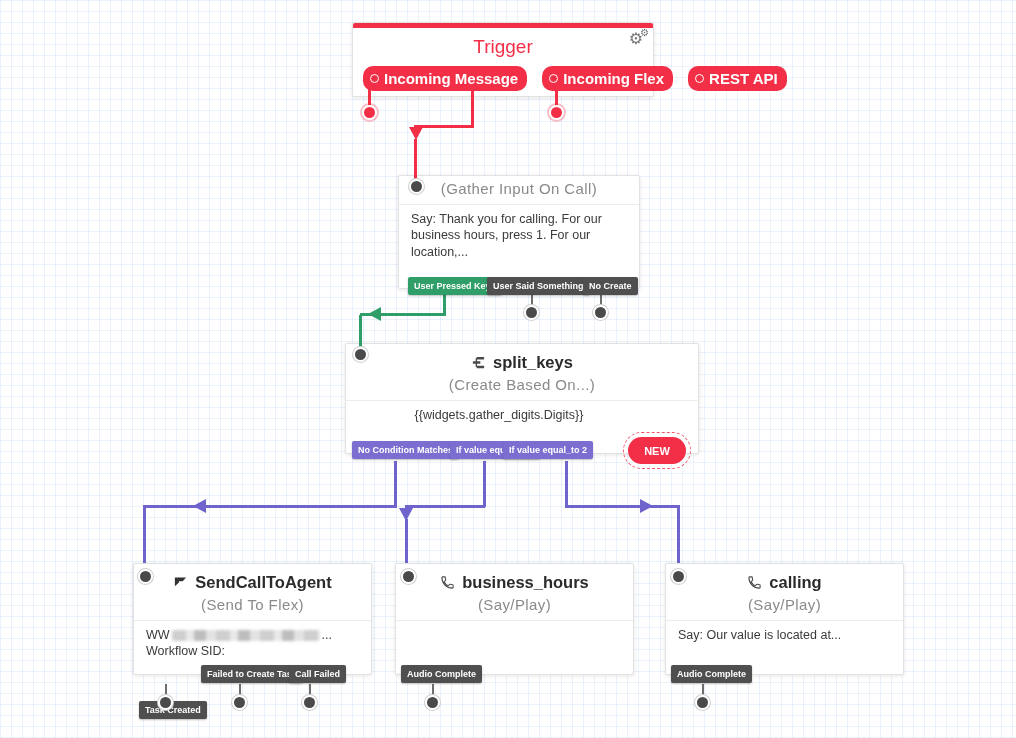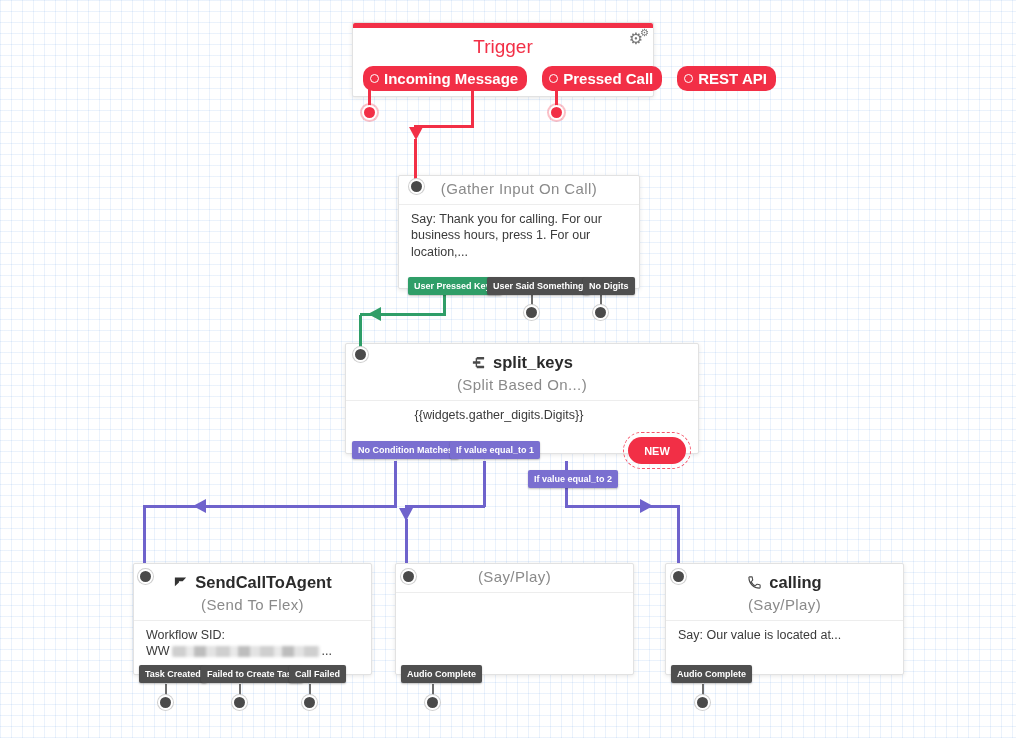--- a/index.html
+++ b/index.html
@@ -112,86 +112,94 @@
     <div class="trigger-bar"></div>
     <div class="gear"><span class="g1">⚙</span><span class="g2">⚙</span></div>
     <div class="trigger-title">Trigger</div>
     <div class="pill-row">
       <span class="pill">
         <span class="pill-ring"></span>
         <span>Incoming Message</span>
       </span>
       <span class="pill">
         <span class="pill-ring"></span>
-        <span>Pressed Call</span>
+        <span>Incoming Flex</span>
       </span>
       <span class="pill">
         <span class="pill-ring"></span>
         <span>REST API</span>
       </span>
     </div>
   </div>
 
   <div class="widget" style="left:398px;top:175px;width:240px;height:112px;">
     <div class="w-sub">(Gather Input On Call)</div>
     <div class="w-div"></div>
     <div class="w-body">Say: Thank you for calling. For our business hours, press 1. For our location,...</div>
   </div>
   <div class="port dark" style="left:411px;top:181px;"></div>
   <div class="tag green" style="left:408px;top:277px;">User Pressed Keys</div>
   <div class="tag gray" style="left:487px;top:277px;">User Said Something</div>
-  <div class="tag gray" style="left:583px;top:277px;">No Digits</div>
+  <div class="tag gray" style="left:583px;top:277px;">No Create</div>
 
   <div class="widget" style="left:345px;top:343px;width:352px;height:109px;">
     <div class="w-title">
       <span class="ticon">
         <svg width="15" height="15" viewBox="0 0 24 24" fill="#4a4a4a">
             <rect x="9" y="3" width="12" height="4" rx="0.5"></rect>
             <rect x="3" y="10" width="12" height="4" rx="0.5"></rect>
             <rect x="9" y="17" width="12" height="4" rx="0.5"></rect>
             <rect x="7.5" y="5" width="2.2" height="14"></rect>
           </svg>
       </span>
       <span>split_keys</span>
     </div>
-    <div class="w-sub">(Split Based On...)</div>
+    <div class="w-sub">(Create Based On...)</div>
     <div class="w-div"></div>
     <div class="w-body centerish">{{widgets.gather_digits.Digits}}</div>
   </div>
   <div class="port dark" style="left:355px;top:349px;"></div>
   <div class="tag purple" style="left:352px;top:441px;">No Condition Matches</div>
   <div class="tag purple" style="left:450px;top:441px;">If value equal_to 1</div>
-  <div class="tag purple" style="left:528px;top:441px;margin-top:29px;">If value equal_to 2</div>
+  <div class="tag purple" style="left:503px;top:441px;">If value equal_to 2</div>
   <div class="new-btn">
     <div class="new-halo"></div>
     <span>NEW</span>
   </div>
 
   <div class="widget" style="left:133px;top:563px;width:237px;height:110px;">
     <div class="w-title">
       <span class="ticon">
         <svg width="15" height="15" viewBox="0 0 24 24" fill="#333">
             <path d="M3 4h18l-5.5 6h-6v2L3 18z"></path>
           </svg>
       </span>
       <span>SendCallToAgent</span>
     </div>
     <div class="w-sub">(Send To Flex)</div>
     <div class="w-div"></div>
     <div class="w-body">
+      <div><span>WW</span><span class="redacted"></span><span>...</span></div>
       <div>Workflow SID:</div>
-      <div><span>WW</span><span class="redacted"></span><span>...</span></div>
     </div>
   </div>
   <div class="port dark" style="left:140px;top:571px;"></div>
-  <div class="tag gray" style="left:139px;top:665px;">Task Created</div>
+  <div class="tag gray" style="left:139px;top:701px;">Task Created</div>
   <div class="tag gray" style="left:201px;top:665px;">Failed to Create Task</div>
   <div class="tag gray" style="left:289px;top:665px;">Call Failed</div>
 
   <div class="widget" style="left:395px;top:563px;width:237px;height:110px;">
+    <div class="w-title">
+      <span class="ticon">
+        <svg width="15" height="15" viewBox="0 0 24 24">
+            <path d="M6.62 10.79c1.44 2.83 3.76 5.14 6.59 6.59l2.2-2.2c.27-.27.67-.36 1.02-.24 1.12.37 2.33.57 3.57.57.55 0 1 .45 1 1V20c0 .55-.45 1-1 1-9.39 0-17-7.61-17-17 0-.55.45-1 1-1h3.5c.55 0 1 .45 1 1 0 1.25.2 2.45.57 3.57.11.35.03.74-.25 1.02l-2.2 2.2z" fill="none" stroke="#4a4a4a" stroke-width="1.7"></path>
+          </svg>
+      </span>
+      <span>business_hours</span>
+    </div>
     <div class="w-sub">(Say/Play)</div>
     <div class="w-div"></div>
   </div>
   <div class="port dark" style="left:403px;top:571px;"></div>
   <div class="tag gray" style="left:401px;top:665px;">Audio Complete</div>
 
   <div class="widget" style="left:665px;top:563px;width:237px;height:110px;">
     <div class="w-title">
       <span class="ticon">
         <svg width="15" height="15" viewBox="0 0 24 24">

